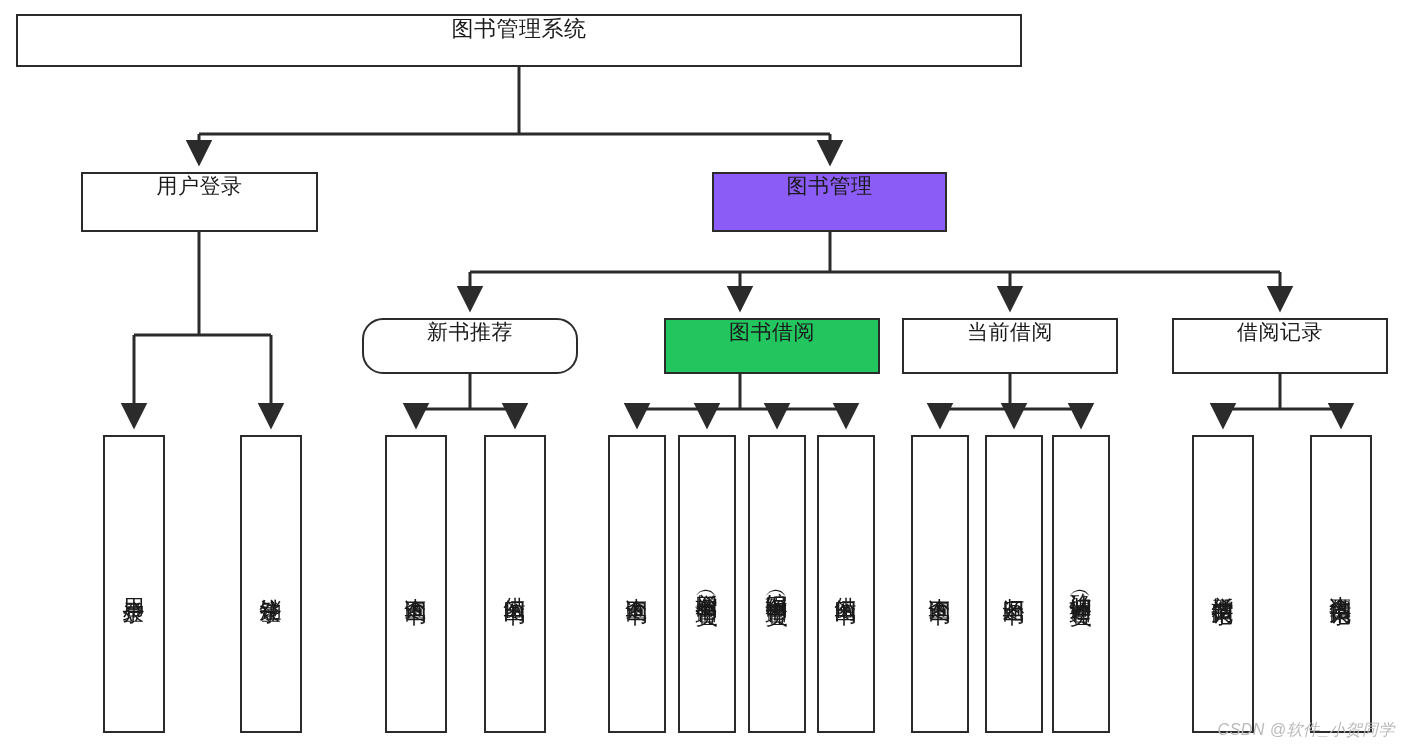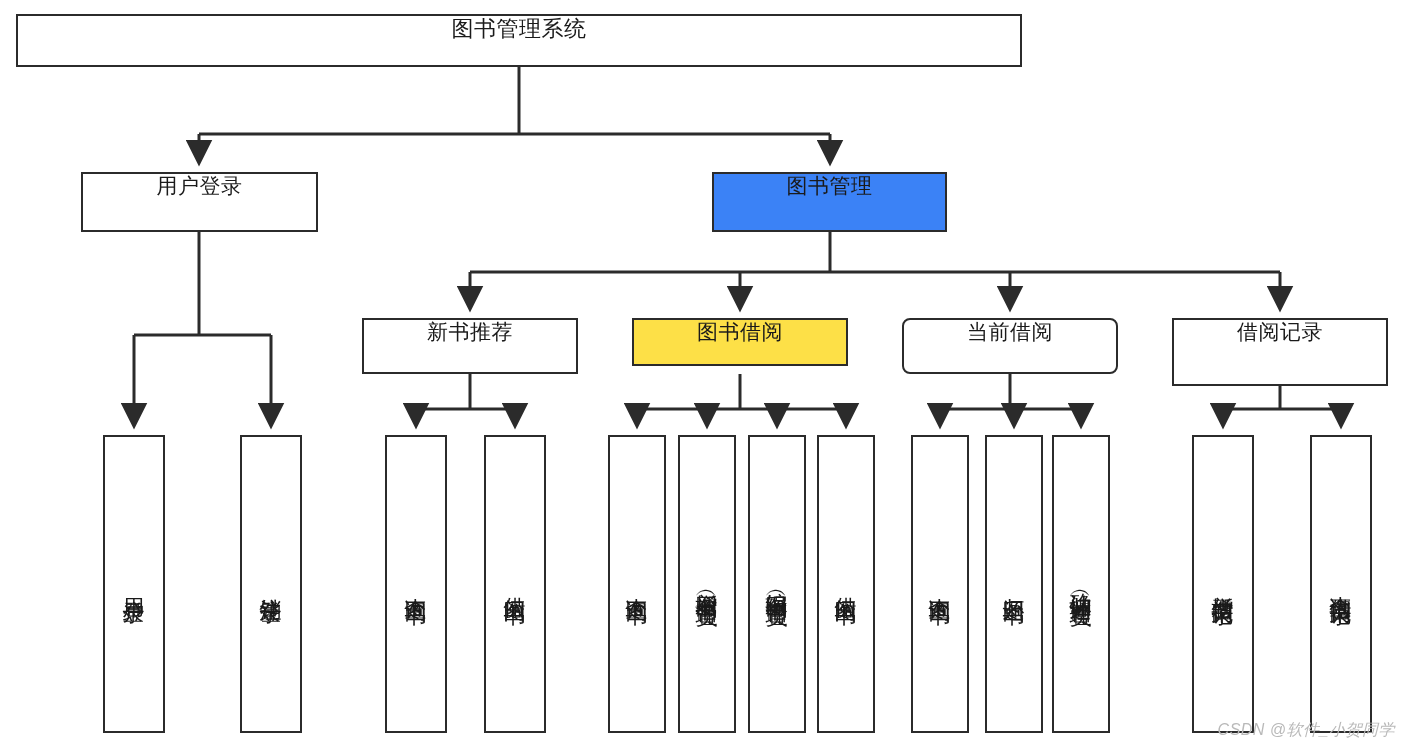--- a/index.html
+++ b/index.html
@@ -130,34 +130,34 @@
     </g>
   </svg>
 
   <div class="node horiz root" style="left: 16px; top: 14px; width: 1006px; height: 53px; border-color: rgb(43, 43, 43); background: rgb(255, 255, 255); color: rgb(26, 26, 26);">
     <span class="label">图书管理系统</span>
   </div>
 
   <div class="node horiz" style="left: 81px; top: 172px; width: 237px; height: 60px; border-color: rgb(43, 43, 43); background: rgb(255, 255, 255); color: rgb(26, 26, 26);">
     <span class="label">用户登录</span>
   </div>
-  <div class="node horiz" style="left: 712px; top: 172px; width: 235px; height: 60px; border-color: rgb(43, 43, 43); background: #3b82f6; color: rgb(26, 26, 26);">
+  <div class="node horiz" style="left: 712px; top: 172px; width: 235px; height: 60px; border-color: rgb(43, 43, 43); background: #8b5cf6; color: rgb(26, 26, 26);">
     <span class="label">图书管理</span>
   </div>
 
-  <div class="node horiz" style="left: 362px; top: 318px; width: 216px; height: 56px; border-color: rgb(43, 43, 43); background: rgb(255, 255, 255); color: rgb(26, 26, 26);">
+  <div class="node horiz" style="left: 362px; top: 318px; width: 216px; height: 56px; border-color: rgb(43, 43, 43); background: rgb(255, 255, 255); color: rgb(26, 26, 26); border-radius: 21px;">
     <span class="label">新书推荐</span>
   </div>
-  <div class="node horiz" style="left: 632px; top: 318px; width: 216px; height: 48px; border-color: rgb(43, 43, 43); background: #fde047; color: rgb(26, 26, 26);">
+  <div class="node horiz" style="left: 664px; top: 318px; width: 216px; height: 56px; border-color: rgb(43, 43, 43); background: #22c55e; color: rgb(26, 26, 26);">
     <span class="label">图书借阅</span>
   </div>
-  <div class="node horiz" style="left: 902px; top: 318px; width: 216px; height: 56px; border-color: rgb(43, 43, 43); background: rgb(255, 255, 255); color: rgb(26, 26, 26); border-radius: 8px;">
+  <div class="node horiz" style="left: 902px; top: 318px; width: 216px; height: 56px; border-color: rgb(43, 43, 43); background: rgb(255, 255, 255); color: rgb(26, 26, 26);">
     <span class="label">当前借阅</span>
   </div>
-  <div class="node horiz" style="left: 1172px; top: 318px; width: 216px; height: 68px; border-color: rgb(43, 43, 43); background: rgb(255, 255, 255); color: rgb(26, 26, 26);">
+  <div class="node horiz" style="left: 1172px; top: 318px; width: 216px; height: 56px; border-color: rgb(43, 43, 43); background: rgb(255, 255, 255); color: rgb(26, 26, 26);">
     <span class="label">借阅记录</span>
   </div>
 
   <div class="node vert" style="left: 103px; top: 435px; width: 62px; height: 298px; border-color: rgb(43, 43, 43); background: rgb(255, 255, 255); color: rgb(26, 26, 26);">
     <span class="label">用户登录</span>
   </div>
   <div class="node vert" style="left: 240px; top: 435px; width: 62px; height: 298px; border-color: rgb(43, 43, 43); background: rgb(255, 255, 255); color: rgb(26, 26, 26);">
     <span class="label">注销登录</span>
   </div>
   <div class="node vert" style="left: 385px; top: 435px; width: 62px; height: 298px; border-color: rgb(43, 43, 43); background: rgb(255, 255, 255); color: rgb(26, 26, 26);">

